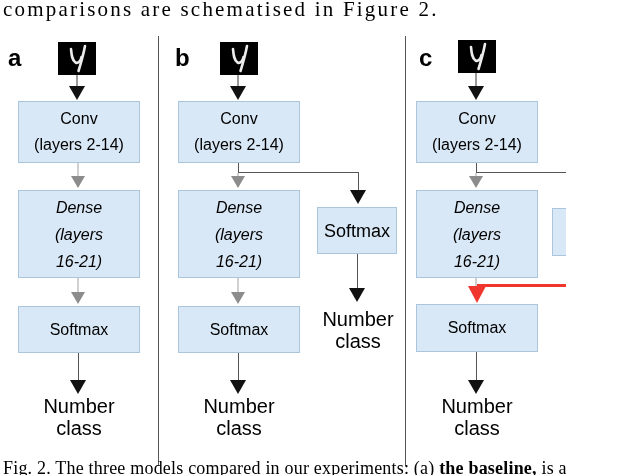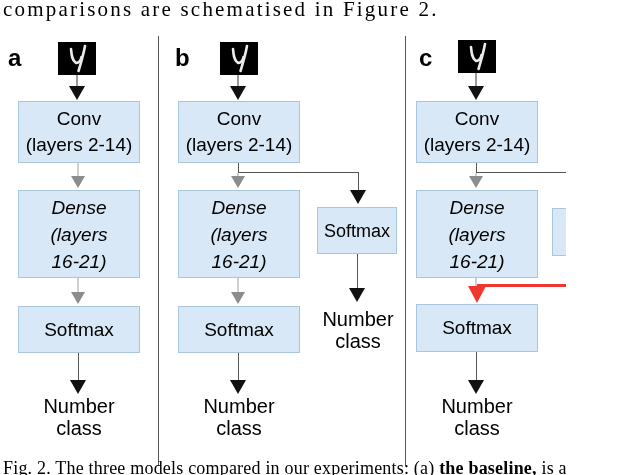--- a/index.html
+++ b/index.html
@@ -12,21 +12,21 @@
     background:#fff; font-family:"Liberation Sans", sans-serif; color:var(--ink);
   }
   .serif{font-family:"Liberation Serif", serif;}
   .toptext{position:absolute; left:3px; top:-3px; font-size:21px; letter-spacing:2.2px; white-space:nowrap;}
   .caption{position:absolute; left:3px; top:458px; font-size:18px; letter-spacing:.2px; white-space:nowrap;}
   .divider{position:absolute; top:36px; width:1px; height:430px; background:#565656;}
   .plabel{position:absolute; font-size:24px; font-weight:bold; line-height:24px;}
   .nbox{
     position:absolute; background:var(--box-fill); border:1px solid var(--box-border);
     display:flex; flex-direction:column; align-items:center; justify-content:center;
-    text-align:center; font-size:19px; line-height:26px;
+    text-align:center; font-size:16px; line-height:26px;
   }
   .nbox.dense{line-height:27px;font-style:italic;}
   .nbox.small{font-size:18px;}
   .outtext{position:absolute; font-size:20px; line-height:22px; text-align:center;}
   .lv{position:absolute; width:1px; background:var(--dark-line);}
   .lv-l{position:absolute; width:2px; background:var(--light-line);}
   .lv-m{position:absolute; width:2px; background:#9a9a9a;}
   .lv-red{position:absolute; width:3px; background:var(--red);}
   .lh{position:absolute; height:1px; background:var(--dark-line);}
   .lh-red{position:absolute; height:3px; background:var(--red);}

